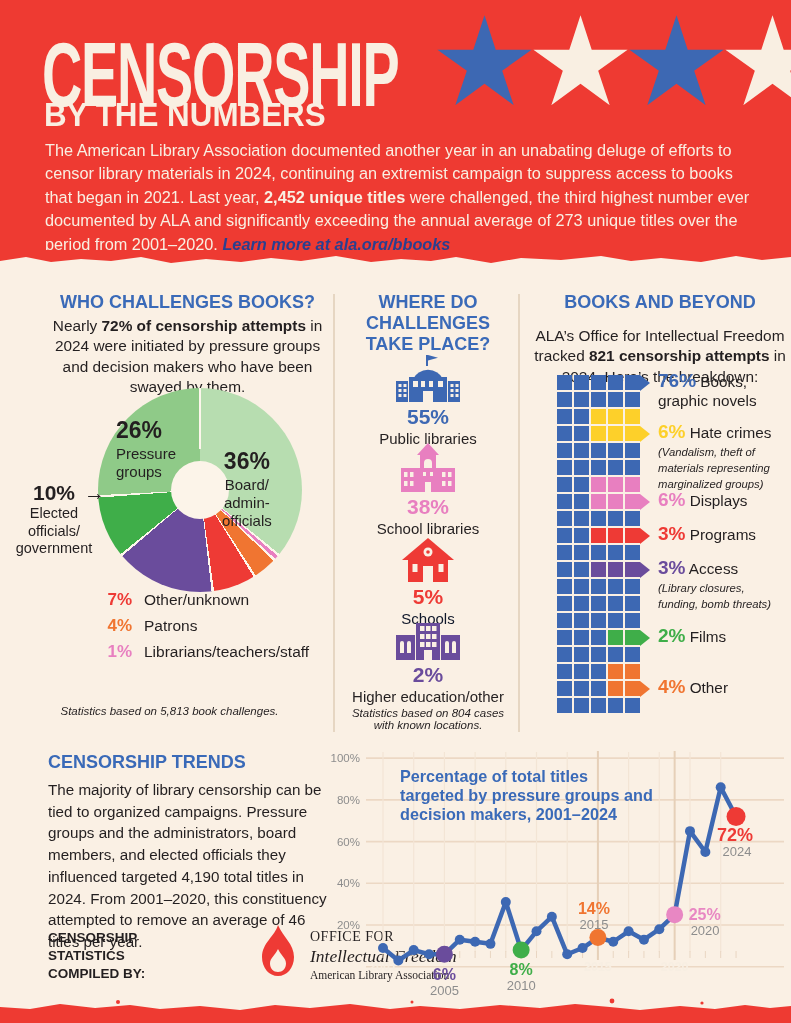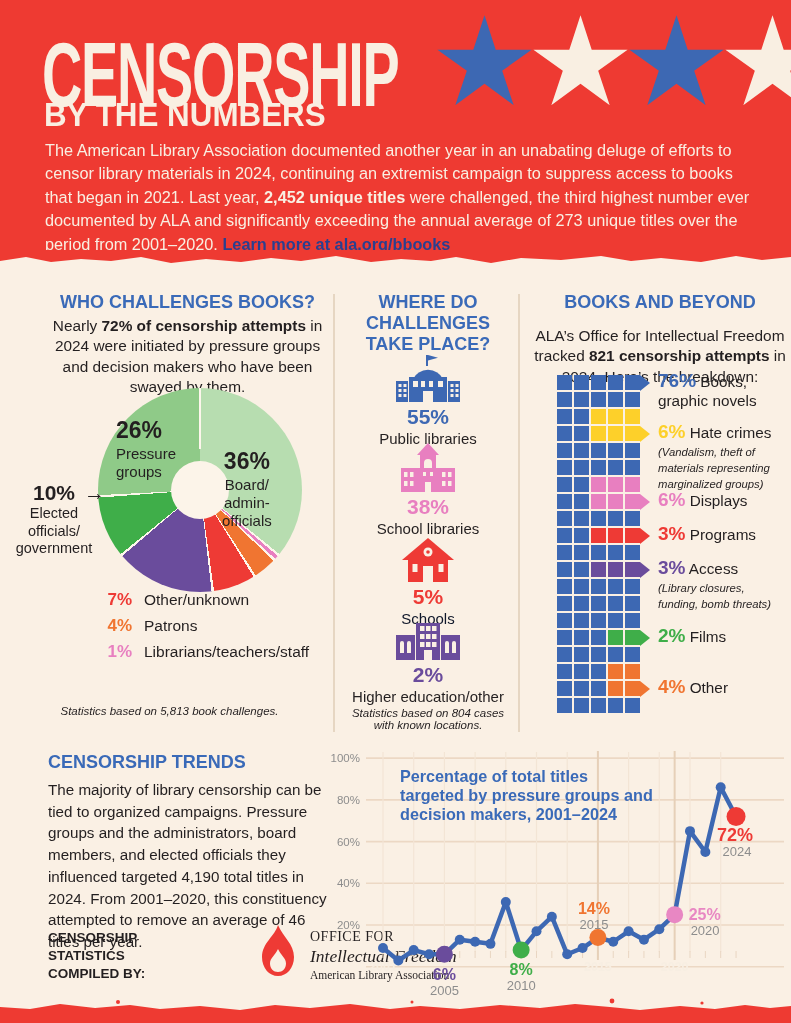--- a/index.html
+++ b/index.html
@@ -10,21 +10,21 @@
 
   
   .header{position:absolute;top:0;left:0;width:791px;height:252px;background:#ee3a32;}
   .big-title{position:absolute;left:42px;top:24px;font-size:90px;font-weight:bold;color:#f9efe2;
              transform:scaleX(0.62);transform-origin:left top;white-space:nowrap;letter-spacing:-2px;}
   .sub-title{position:absolute;left:44px;top:96px;font-size:33px;font-weight:bold;color:#f9efe2;
              transform:scaleX(0.95);transform-origin:left top;white-space:nowrap;}
   .stars{position:absolute;left:437px;top:13px;display:flex;gap:1px;}
   .intro{position:absolute;left:45px;top:139px;width:708px;font-size:16.3px;line-height:1.44;color:#f9efe2;}
   .intro .b{font-weight:bold;}
-  .intro .link{color:#2a3f8f;font-weight:bold;cursor:pointer;}
+  .intro .link{color:#2a3f8f;font-weight:bold;cursor:pointer;font-style:italic;}
 
   
   .vdiv{position:absolute;top:294px;height:438px;width:2px;background:#e6d6c2;}
 
   .colhead{position:absolute;font-size:18px;font-weight:bold;color:#3a6ab8;text-align:center;line-height:1.16;}
   .subtext{position:absolute;font-size:15.4px;line-height:1.33;text-align:center;}
   .subtext .b{font-weight:bold;}
   .footnote{position:absolute;font-style:italic;font-size:11.5px;text-align:center;color:#231f20;}
 
   

